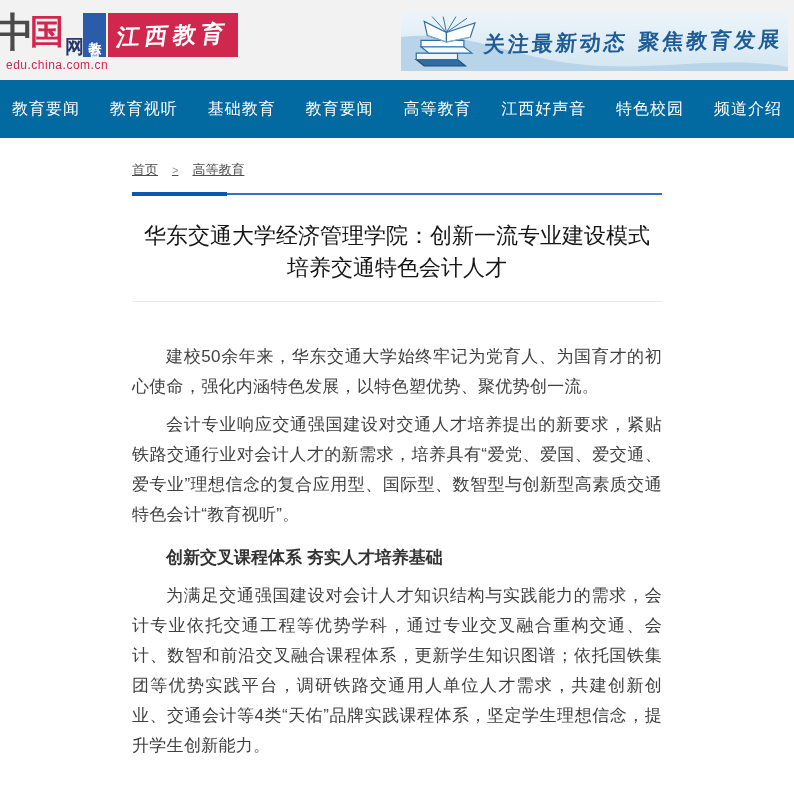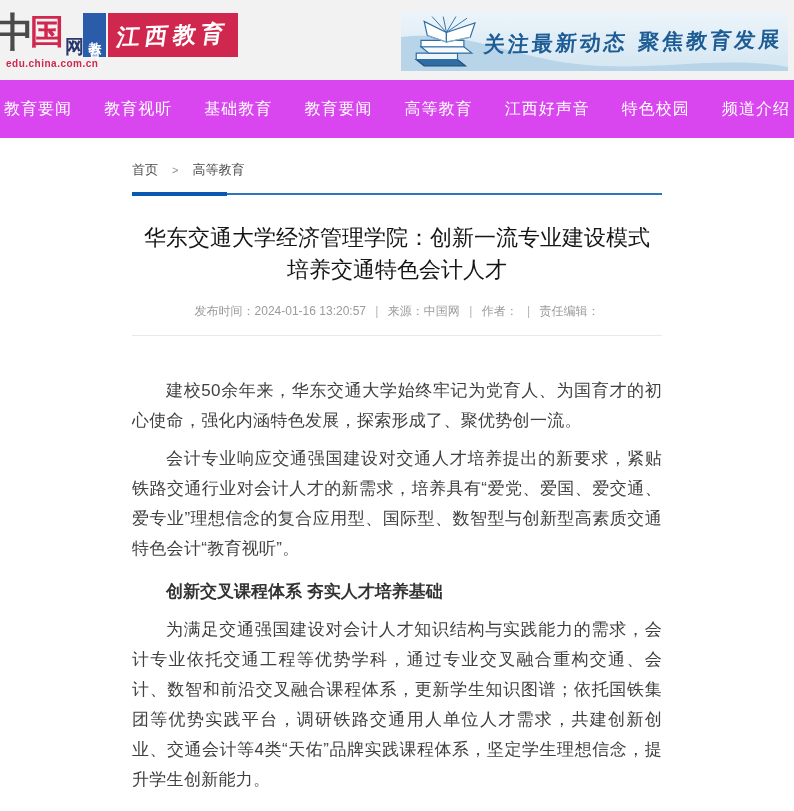--- a/index.html
+++ b/index.html
@@ -7,50 +7,50 @@
   body { font-family:"Liberation Sans","DejaVu Sans",sans-serif; }
   .page { width:794px; height:811px; overflow:hidden; background:#fff; position:relative; margin:0 auto; }
 
   
   .header { position:relative; height:80px; background:#f2f2f2; }
   .logo { position:absolute; left:2px; top:12px; cursor:pointer; }
   .logo-marks { display:flex; align-items:flex-start; height:44px; }
   .logo-zhong { font-family:"DejaVu Serif",serif; font-size:40px; line-height:40px; color:#4a4a4a; font-weight:bold; margin-left:-8px; }
   .logo-guo { font-family:"DejaVu Serif",serif; font-size:34px; line-height:38px; color:#d0274e; font-weight:bold; margin-left:-4px; }
   .logo-wang { font-size:19px; color:#27386b; font-weight:bold; align-self:flex-end; margin-left:1px; line-height:18px; }
-  .logo-url { font-size:10px; color:#d0274e; letter-spacing:.5px; margin-top:2px; margin-left:4px;font-weight:bold; }
+  .logo-url { font-size:12px; color:#d0274e; letter-spacing:.5px; margin-top:2px; margin-left:4px; }
   .edu-badge { position:absolute; left:83px; top:13px; width:23px; height:44px; background:#2a5caa; color:#fff;
                display:flex; align-items:center; justify-content:center; font-size:13px; font-weight:bold;
                writing-mode:vertical-rl; text-orientation:upright; letter-spacing:3px; }
   .jx-banner { position:absolute; left:108px; top:13px; width:130px; height:44px; background:#d0274e; color:#fff;
                display:flex; align-items:center; justify-content:center; }
   .jx-banner span { font-family:"DejaVu Serif",serif; font-weight:bold; font-size:23px; letter-spacing:5px;
                     transform:skewX(-10deg) rotate(-2deg); white-space:nowrap; }
   .promo-banner { position:absolute; left:401px; top:12px; width:387px; height:59px; overflow:hidden; cursor:pointer;
                   background:linear-gradient(180deg,#ecf4fa 0%,#d4e6f2 100%); }
   .promo-wave { position:absolute; left:0; bottom:0; width:100%; height:38px; }
   .promo-books { position:absolute; left:6px; top:3px; width:82px; height:54px; }
   .promo-text { position:absolute; left:84px; top:0; right:6px; bottom:0; display:flex; align-items:center; justify-content:center; }
   .promo-text span { color:#1d5c94; font-weight:bold; font-size:21px; letter-spacing:3px; white-space:nowrap;
                      transform:skewX(-6deg) rotate(-1deg); font-family:"DejaVu Serif",serif; }
 
   
-  .nav { height:58px; background:#d946ef; display:flex; align-items:center; justify-content:space-between; padding:0 4px; }
+  .nav { height:58px; background:#0369a1; display:flex; align-items:center; justify-content:space-between; padding:0 12px; }
   .nav a { color:#ffffff; font-size:16px; text-decoration:none; letter-spacing:1px; cursor:pointer; white-space:nowrap; }
 
   
   .content { width:530px; margin:0 auto; }
-  .breadcrumb { margin-top:23px; font-size:13px; color:#4c4c4c; display:flex; align-items:center; }
+  .breadcrumb { margin-top:23px; font-size:13px; color:#4c4c4c; display:flex; align-items:center;text-decoration:underline; }
   .breadcrumb a { color:#4c4c4c; text-decoration:none; cursor:pointer; }
   .crumb-sep { color:#8a8a8a; font-size:11px; margin:0 14px; }
   .rule { position:relative; height:4px; margin-top:13px; }
   .rule-thin { position:absolute; left:0; right:0; top:1px; height:2px; background:#2f74c0; }
   .rule-thick { position:absolute; left:0; top:0; width:95px; height:4px; background:#0a58b0; }
 
-  .article-title { margin-top:26px; font-size:22px; line-height:32px; font-weight:400; color:#151515; text-align:center; }
+  .article-title { margin-top:26px; font-size:22px; line-height:32px; font-weight:400; color:#151515; text-align:center;font-family:Liberation Mono, monospace; }
   .article-meta { margin-top:17px; font-size:12px; color:#9b9b9b; text-align:center; white-space:nowrap; }
   .article-meta .sep { margin:0 6px; color:#b5b5b5; }
   .meta-rule { margin-top:15px; border:none; border-top:1px solid #e9e9e9; height:0; }
 
   .article-body { margin-top:40px; }
   .article-body p { font-size:17px; line-height:30px; color:#404040; text-indent:2em; margin:8px 0;
                     text-align:justify; letter-spacing:.3px; }
   .article-body .sec-heading { font-size:17px; line-height:30px; color:#333333; font-weight:bold;
                                text-indent:2em; margin:13px 0 8px 0; }
 </style>
@@ -115,33 +115,24 @@
       <a>高等教育</a>
     </div>
 
     <div class="rule">
       <div class="rule-thin"></div>
       <div class="rule-thick"></div>
     </div>
 
     <h1 class="article-title">华东交通大学经济管理学院：创新一流专业建设模式 培养交通特色会计人才</h1>
 
-    <div class="article-meta">
-      <span>发布时间：2024-01-16 13:20:57</span>
-      <span class="sep">|</span>
-      <span>来源：中国网</span>
-      <span class="sep">|</span>
-      <span>作者：</span>
-      <span class="sep">|</span>
-      <span>责任编辑：</span>
-    </div>
 
     <hr class="meta-rule">
 
     <div class="article-body">
-      <p>建校50余年来，华东交通大学始终牢记为党育人、为国育才的初心使命，强化内涵特色发展，探索形成了、聚优势创一流。</p>
+      <p>建校50余年来，华东交通大学始终牢记为党育人、为国育才的初心使命，强化内涵特色发展，以特色塑优势、聚优势创一流。</p>
       <p>会计专业响应交通强国建设对交通人才培养提出的新要求，紧贴铁路交通行业对会计人才的新需求，培养具有“爱党、爱国、爱交通、爱专业”理想信念的复合应用型、国际型、数智型与创新型高素质交通特色会计“教育视听”。</p>
       <div class="sec-heading">创新交叉课程体系 夯实人才培养基础</div>
       <p>为满足交通强国建设对会计人才知识结构与实践能力的需求，会计专业依托交通工程等优势学科，通过专业交叉融合重构交通、会计、数智和前沿交叉融合课程体系，更新学生知识图谱；依托国铁集团等优势实践平台，调研铁路交通用人单位人才需求，共建创新创业、交通会计等4类“天佑”品牌实践课程体系，坚定学生理想信念，提升学生创新能力。</p>
     </div>
 
   </div>
 </div>
 
 </body></html>

